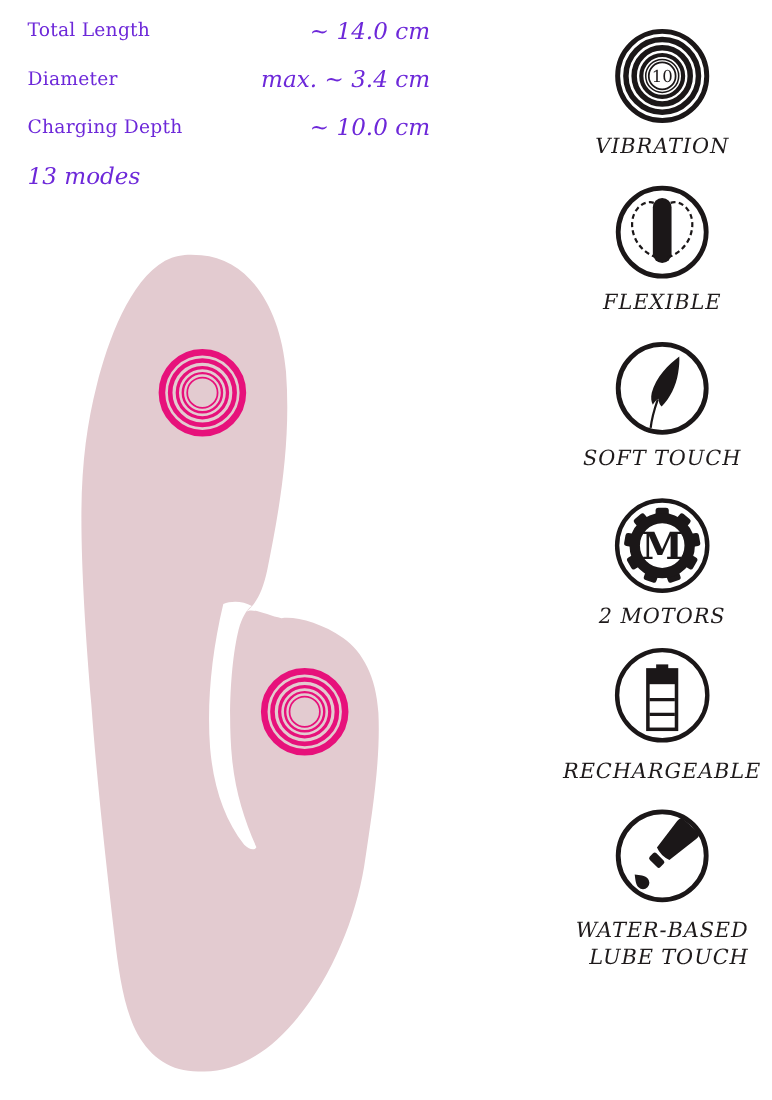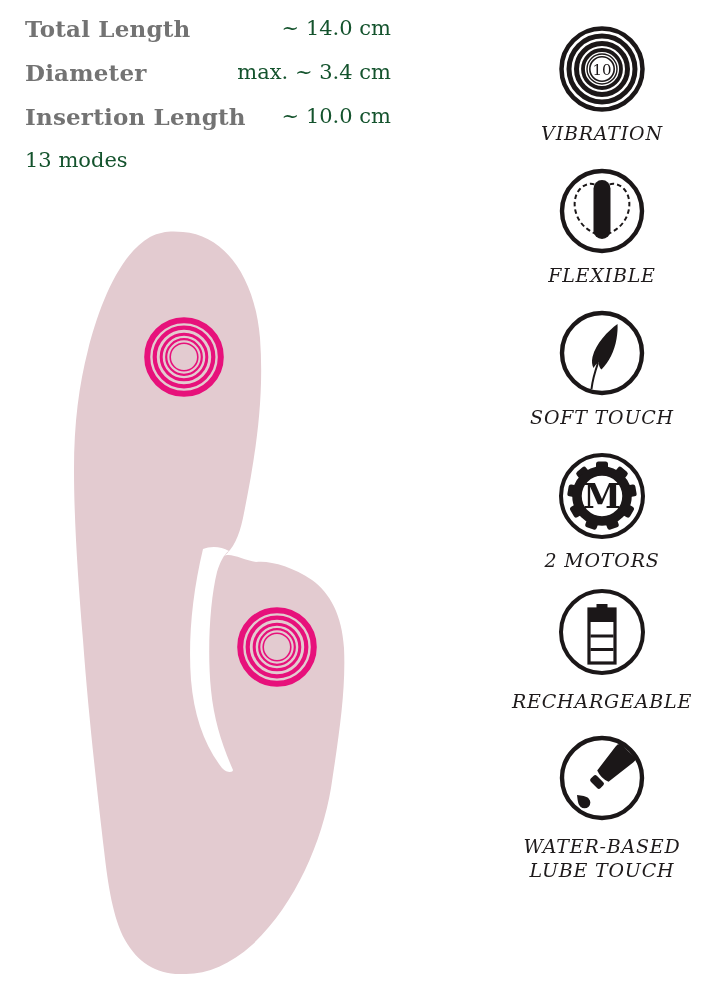--- a/index.html
+++ b/index.html
@@ -4,55 +4,55 @@
 <style>
   html,body{margin:0;padding:0;}
   body{
     width:702px;height:1000px;position:relative;overflow:hidden;
     background:#ffffff;color:#231f20;
     font-family:"DejaVu Serif","Liberation Serif",serif;
   }
   
   .spec-table{position:absolute;left:25px;top:6px;width:366px;}
   .spec-row{display:flex;justify-content:space-between;align-items:center;height:44px;}
-  .spec-label{font-weight:700;font-size:23px;letter-spacing:.2px;color:#737373;white-space:nowrap;}
-  .spec-value{font-size:21px;color:#14532d;white-space:nowrap;}
+  .spec-label{font-weight:400;font-size:17px;letter-spacing:.2px;color:#6d28d9;white-space:nowrap;}
+  .spec-value{font-size:21px;color:#6d28d9;white-space:nowrap;font-style:italic;}
   
   .illustration{position:absolute;left:0;top:0;width:702px;height:1000px;}
   
   .feature{position:absolute;left:487px;width:230px;display:flex;flex-direction:column;align-items:center;}
   .feature .icon{width:88px;height:88px;}
   .feature-label{margin-top:8px;font-size:19px;line-height:24px;letter-spacing:.8px;
     text-align:center;color:#1e1a1b;font-style:italic;}
   .feature-label span{display:block;}
   .f-vibration{top:25px;}
   .f-flexible{top:167px;}
   .f-soft-touch{top:309px;}
   .f-motors{top:452px;}
   .f-rechargeable{top:588px;}
   .f-rechargeable .feature-label{margin-top:13px;}
   .f-lube{top:734px;}
-  .f-lube .feature-label{margin-top:12px;}
+  .f-lube .feature-label{margin-top:12px;text-align:right;}
   .ic{stroke:#1b1718;fill:none;}
   .ic-fill{fill:#1b1718;stroke:none;}
 </style>
 </head>
 <body>
 
 <div class="spec-table">
   <div class="spec-row">
     <span class="spec-label">Total Length</span>
     <span class="spec-value">~ 14.0 cm</span>
   </div>
   <div class="spec-row">
     <span class="spec-label">Diameter</span>
     <span class="spec-value">max. ~ 3.4 cm</span>
   </div>
   <div class="spec-row">
-    <span class="spec-label">Insertion Length</span>
+    <span class="spec-label">Charging Depth</span>
     <span class="spec-value">~ 10.0 cm</span>
   </div>
   <div class="spec-row">
     <span class="spec-value">13 modes</span>
   </div>
 </div>
 
 <div class="illustration">
   <svg width="702" height="1000" viewBox="0 0 702 1000">
     <path fill="#e3cbd0" d="

